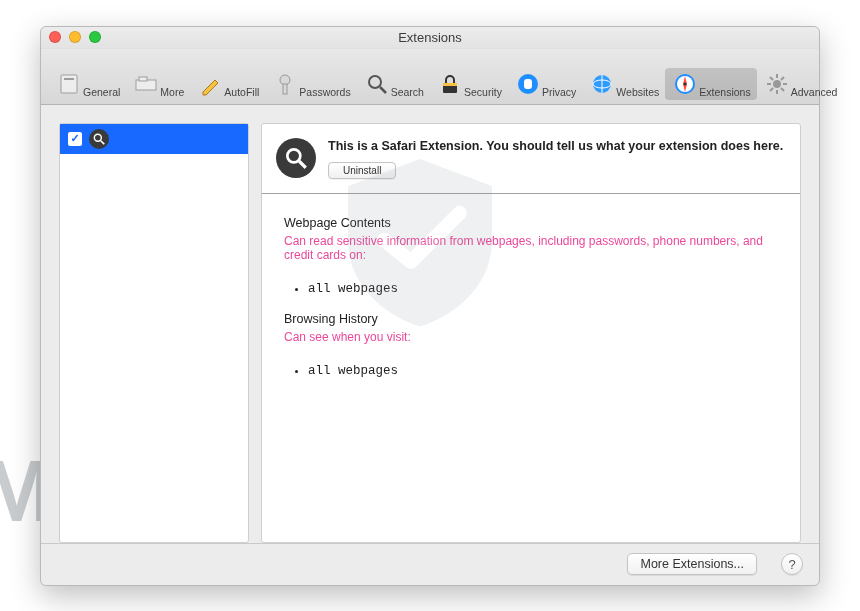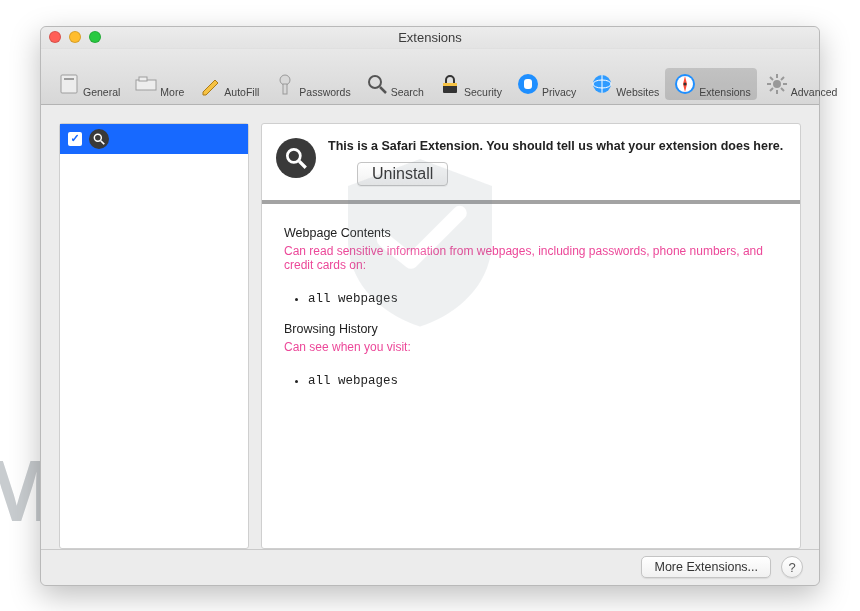--- a/index.html
+++ b/index.html
@@ -110,52 +110,51 @@
       background: #fff;
       border: 1px solid #cfcfcf;
       border-radius: 3px;
       display: flex;
       flex-direction: column;
     }
     .main-head {
       display: flex;
       padding: 14px 14px 14px 14px;
       gap: 12px;
-      border-bottom: 4px solid #a3a3a3;
+      border-bottom: 1px solid #a3a3a3;
     }
     .bigicon {
       width: 40px; height: 40px; border-radius: 50%; background: #3a3a3a;
       display: flex; align-items: center; justify-content: center; flex-shrink: 0;
     }
     .desc { font-size: 12.5px; color: #222; font-weight: 600; line-height: 1.35; }
     .uninstall {
       margin-top: 8px;
-      font-size: 16px;
+      font-size: 10px;
       padding: 2px 14px;
       background: linear-gradient(#fff,#f1f1f1);
       border: 1px solid #c4c4c4;
       border-radius: 4px;
       box-shadow: 0 1px 0 rgba(0,0,0,0.05);
       color: #333;
       cursor: default;
-      margin-left: 29px;
     }
     .main-body { padding: 22px 22px; font-size: 12.5px; color: #333; }
     .section-title { font-weight: 400; margin-bottom: 4px; color: #222; }
     .section-desc { color: #ec4899; font-size: 12px; margin-bottom: 6px; }
     .bullets { margin: 20px 0 16px 24px; font-family: Liberation Mono, monospace; }
     .bullets li { font-size: 12.5px; color: #222; list-style: disc; }
     .footer {
-      height: 36px;
+      height: 42px;
       border-top: 1px solid #c9c9c9;
       display: flex;
       align-items: center;
       justify-content: flex-end;
       padding: 0 16px;
-      gap: 10px;
+      gap: 24px;
       background: #ececec;
       border-radius: 0 0 6px 6px;
     }
     .btn {
       font-size: 12.5px;
       padding: 3px 12px;
       background: linear-gradient(#fff,#f1f1f1);
       border: 1px solid #c4c4c4;
       border-radius: 5px;
       box-shadow: 0 1px 1px rgba(0,0,0,0.08);

